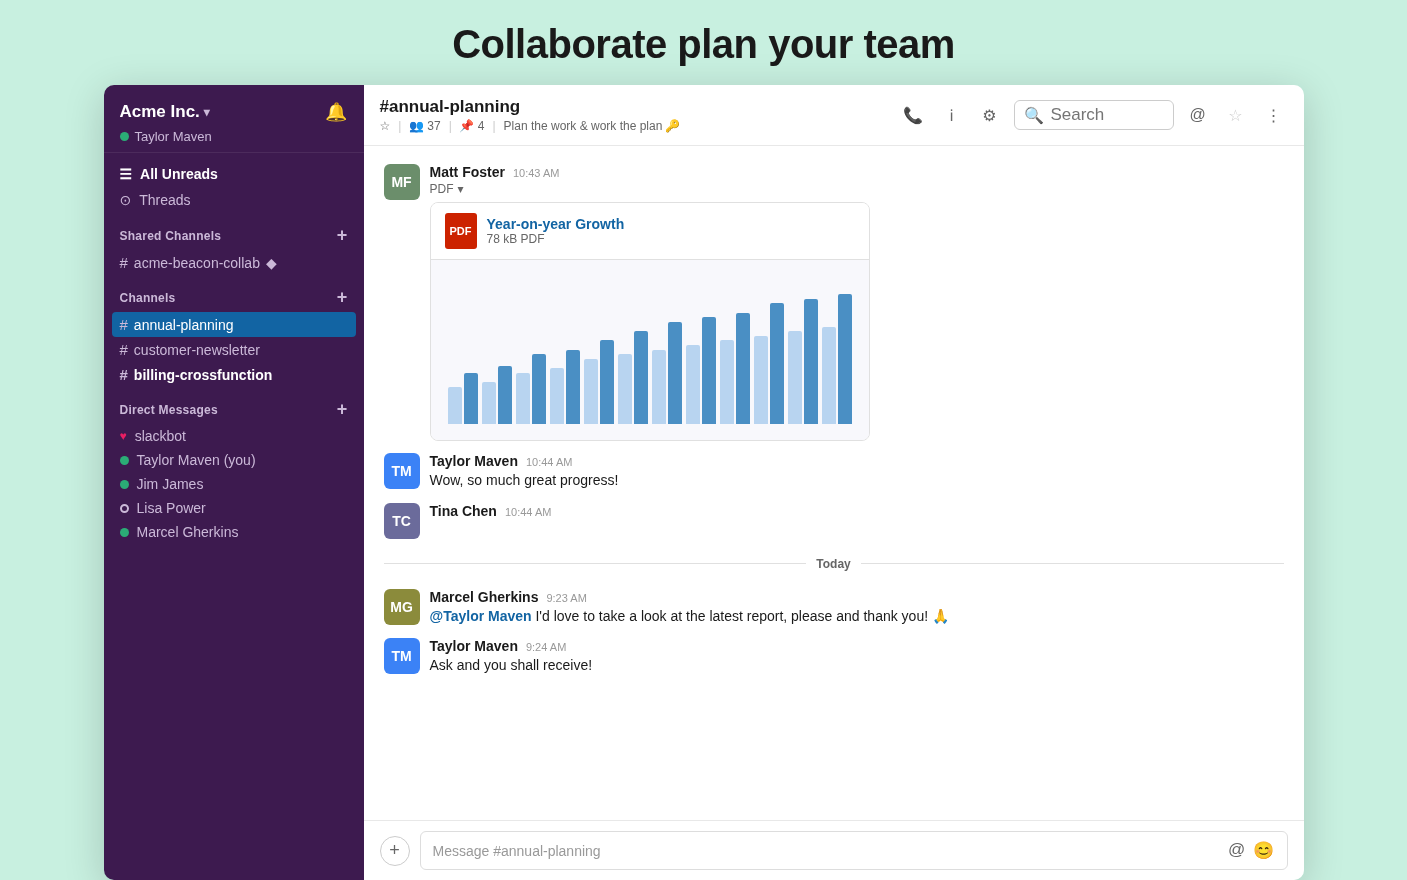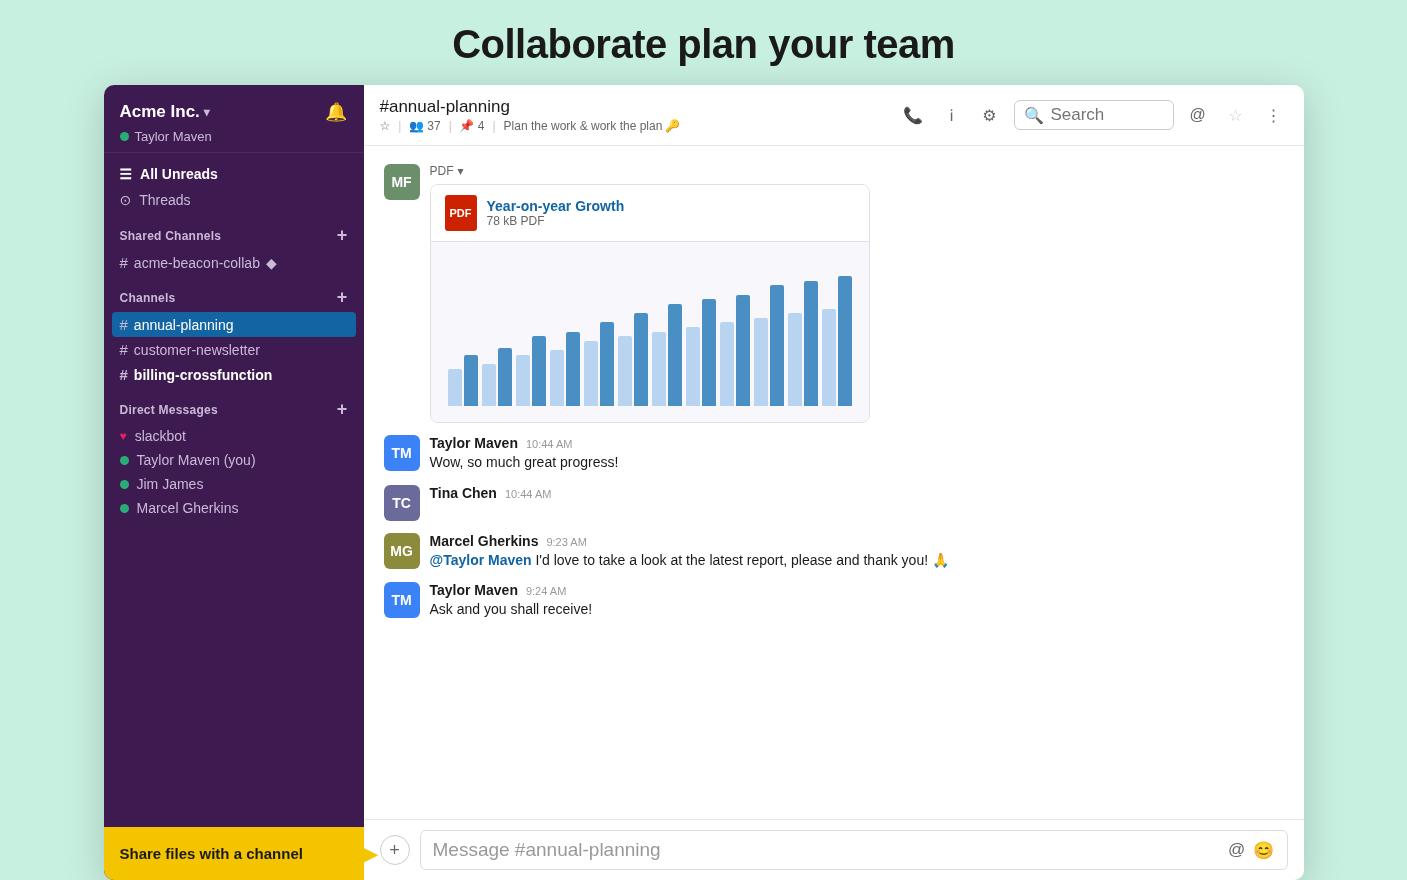--- a/index.html
+++ b/index.html
@@ -166,21 +166,21 @@
       display: flex;
       align-items: center;
       justify-content: space-between;
       padding: 12px 16px;
       border-bottom: 1px solid #e8e8e8;
       flex-shrink: 0;
     }
     .channel-info { display: flex; flex-direction: column; }
     .channel-name {
       font-size: 17px;
-      font-weight: 400;
+      font-weight: 700;
       color: #1a1a1a;
     }
     .channel-meta {
       display: flex;
       align-items: center;
       gap: 8px;
       font-size: 12px;
       color: #666;
       margin-top: 2px;
     }
@@ -305,21 +305,21 @@
       border: 1px solid #ccc; background: #fff;
       display: flex; align-items: center; justify-content: center;
       font-size: 18px; color: #666; cursor: pointer; flex-shrink: 0;
     }
     .message-input {
       flex: 1; border: 1px solid #ddd; border-radius: 6px;
       padding: 8px 12px; font-size: 14px; color: #666;
       outline: none;
       display: flex; align-items: center; justify-content: space-between;
     }
-    .message-input-placeholder { color: #999; font-size: 19px; }
+    .message-input-placeholder { color: #999; font-size: 14px; }
     .message-input-icons { display: flex; gap: 8px; color: #666; font-size: 17px; }
     .star-icon { color: #ccc; }
   </style>
 </head>
 <body>
 
 <h1 class="page-title">Collaborate plan your team</h1>
 
 <div class="app-container">
 
@@ -387,29 +387,29 @@
       </div>
       <div class="dm-item">
         <span class="dm-dot green"></span>
         <span>Taylor Maven (you)</span>
       </div>
       <div class="dm-item">
         <span class="dm-dot green"></span>
         <span>Jim James</span>
       </div>
       <div class="dm-item">
+        <span class="dm-dot hollow"></span>
+        <span>Lisa Power</span>
+      </div>
+      <div class="dm-item">
         <span class="dm-dot green"></span>
         <span>Marcel Gherkins</span>
       </div>
     </div>
 
-    <div class="tooltip-banner">
-      <span>Share files with a channel</span>
-      <span class="tooltip-arrow">▶</span>
-    </div>
   </div>
 
   <div class="main-content">
 
     <div class="channel-header">
       <div class="channel-info">
         <div class="channel-name">#annual-planning</div>
         <div class="channel-meta">
           <span>☆</span>
           <span class="separator">|</span>
@@ -441,20 +441,24 @@
         <div class="header-icon star-icon">☆</div>
         <div class="header-icon">⋮</div>
       </div>
     </div>
 
     <div class="messages-area">
 
       <div class="message">
         <div class="avatar matt">MF</div>
         <div class="message-body">
+          <div class="message-header">
+            <span class="message-author">Matt Foster</span>
+            <span class="message-time">10:43 AM</span>
+          </div>
           <div class="pdf-label">
             <span>PDF</span>
             <span>▾</span>
           </div>
           <div class="pdf-attachment">
             <div class="pdf-header">
               <div class="pdf-icon">PDF</div>
               <div>
                 <div class="pdf-title">Year-on-year Growth</div>
                 <div class="pdf-size">78 kB PDF</div>
@@ -529,20 +533,23 @@
       <div class="message">
         <div class="avatar tina">TC</div>
         <div class="message-body">
           <div class="message-header">
             <span class="message-author">Tina Chen</span>
             <span class="message-time">10:44 AM</span>
           </div>
         </div>
       </div>
 
+      <div class="today-divider">
+        <span>Today</span>
+      </div>
 
       <div class="message">
         <div class="avatar marcel">MG</div>
         <div class="message-body">
           <div class="message-header">
             <span class="message-author">Marcel Gherkins</span>
             <span class="message-time">9:23 AM</span>
           </div>
           <div class="message-text">
             <span class="mention">@Taylor Maven</span>

